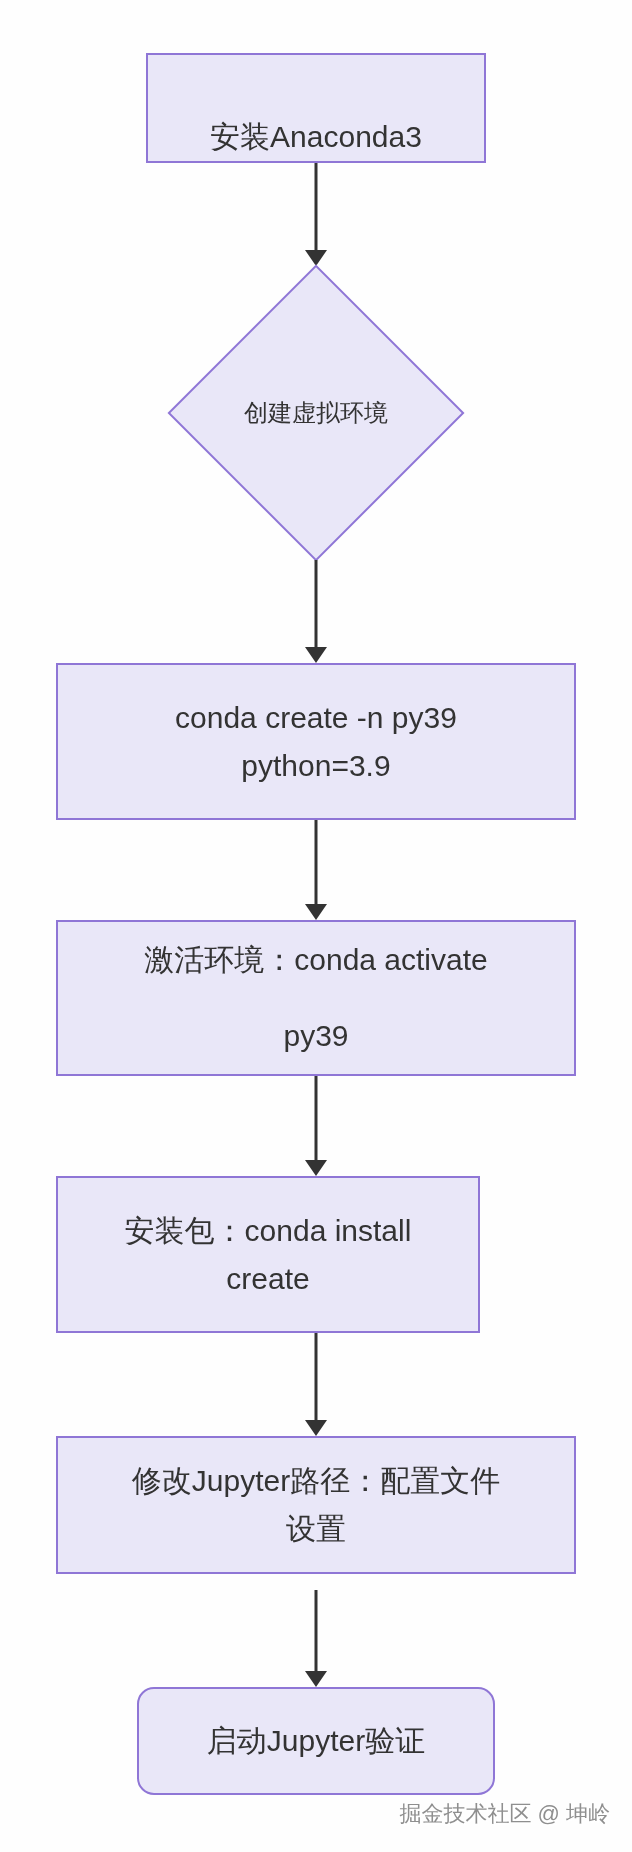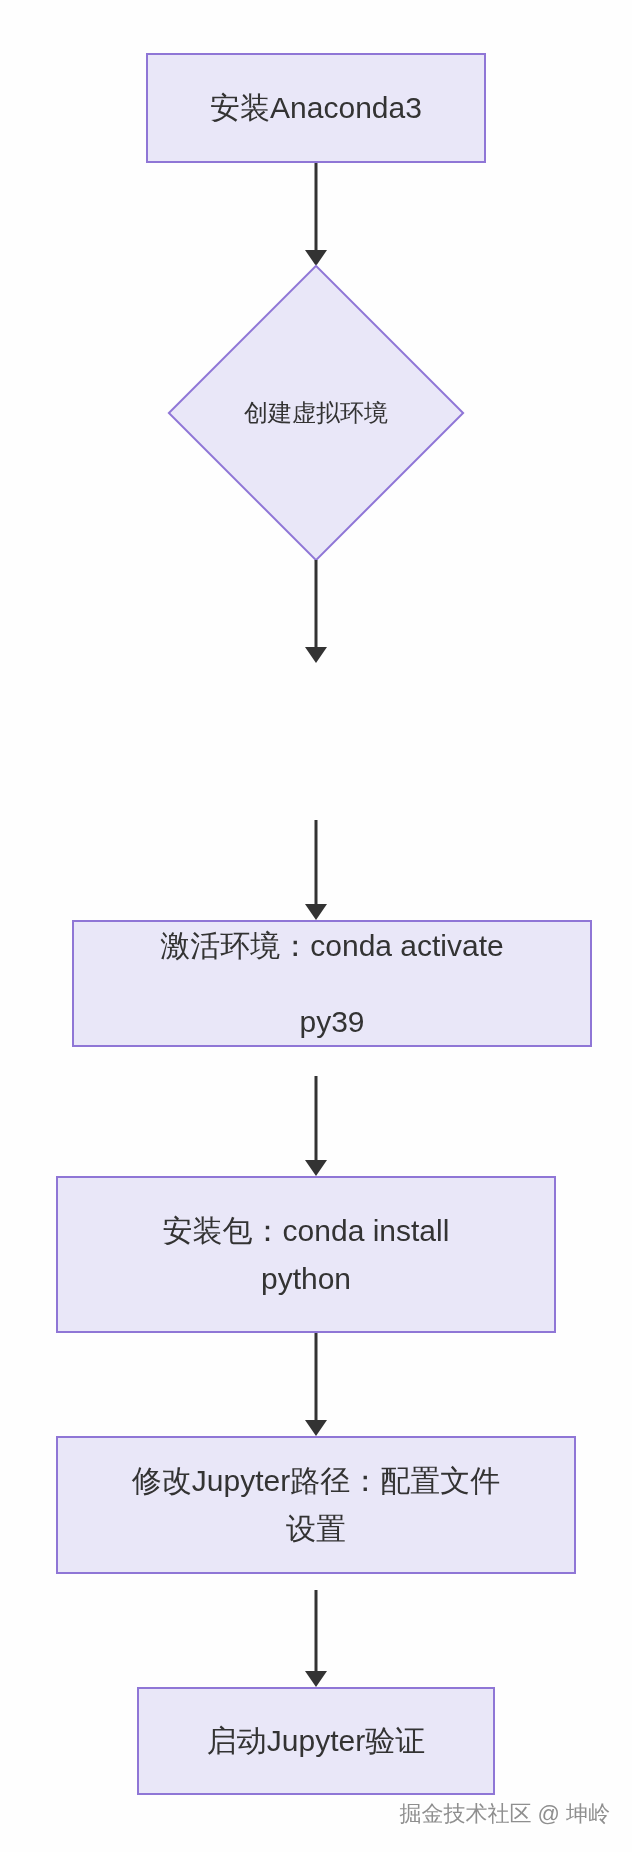--- a/index.html
+++ b/index.html
@@ -10,26 +10,26 @@
     background:#fefefe; overflow:hidden;
   }
   
   .node {
     position:absolute; display:flex; flex-direction:column;
     align-items:center; justify-content:center;
     font-size:30px; color:#333; text-align:center;
   }
   .nline { display:block; line-height:48px; white-space:nowrap; }
   .rect { background:#e9e7f8; border:2px solid #8f76d6; }
-  .n1 { left:146px; top:53px;  width:340px; height:110px; }
+  .n1 { left:146px; top:53px;  width:340px; height:110px;justify-content:flex-end; }
   .n3 { left:56px;  top:663px; width:520px; height:157px; }
-  .n4 { left:72px;  top:920px; width:520px; height:127px;gap:28px; }
-  .n5 { left:56px;  top:1176px; width:500px; height:157px; }
+  .n4 { left:56px;  top:920px; width:520px; height:156px;gap:28px; }
+  .n5 { left:56px;  top:1176px; width:424px; height:157px; }
   .n6 { left:56px;  top:1436px; width:520px; height:138px; }
-  .n7 { left:137px; top:1687px; width:358px; height:108px; }
+  .n7 { left:137px; top:1687px; width:358px; height:108px;border-radius:17px; }
   
   .diamond { position:absolute; left:164px; top:266px; width:304px; height:294px; }
   .diamond-shape {
     position:absolute; left:50%; top:50%; width:210px; height:210px;
     transform:translate(-50%,-50%) rotate(45deg);
     background:#e9e7f8; border:2px solid #8f76d6;
   }
   .diamond-label {
     position:absolute; inset:0; display:flex;
     align-items:center; justify-content:center;
@@ -80,39 +80,43 @@
     <div class="diamond-label">
       <span class="nline">创建虚拟环境</span>
     </div>
   </div>
 
   <div class="arrow a2">
     <div class="shaft"></div>
     <div class="head"></div>
   </div>
 
+  <div class="node rect n3">
+    <span class="nline">conda create -n py39</span>
+    <span class="nline">python=3.9</span>
+  </div>
 
   <div class="arrow a3">
     <div class="shaft"></div>
     <div class="head"></div>
   </div>
 
   <div class="node rect n4">
     <span class="nline">激活环境：conda activate</span>
     <span class="nline">py39</span>
   </div>
 
   <div class="arrow a4">
     <div class="shaft"></div>
     <div class="head"></div>
   </div>
 
   <div class="node rect n5">
     <span class="nline">安装包：conda install</span>
-    <span class="nline">python</span>
+    <span class="nline">create</span>
   </div>
 
   <div class="arrow a5">
     <div class="shaft"></div>
     <div class="head"></div>
   </div>
 
   <div class="node rect n6">
     <span class="nline">修改Jupyter路径：配置文件</span>
     <span class="nline">设置</span>

